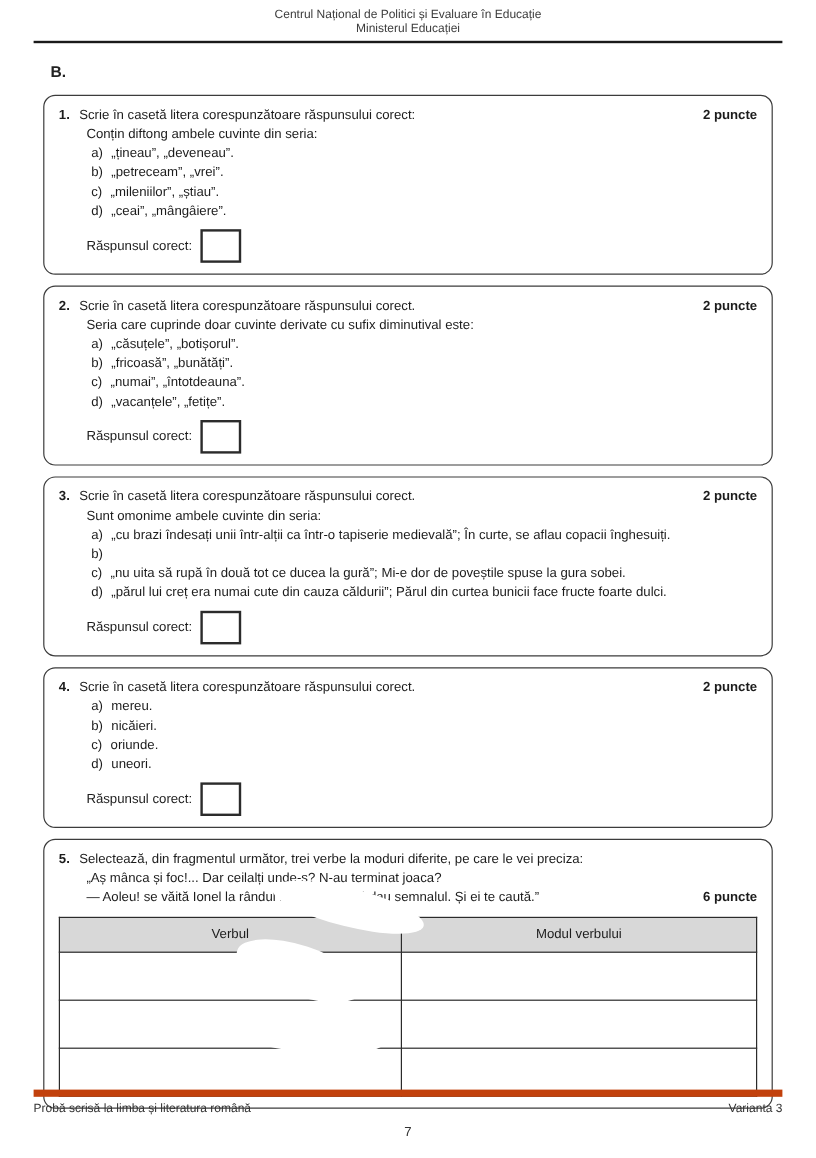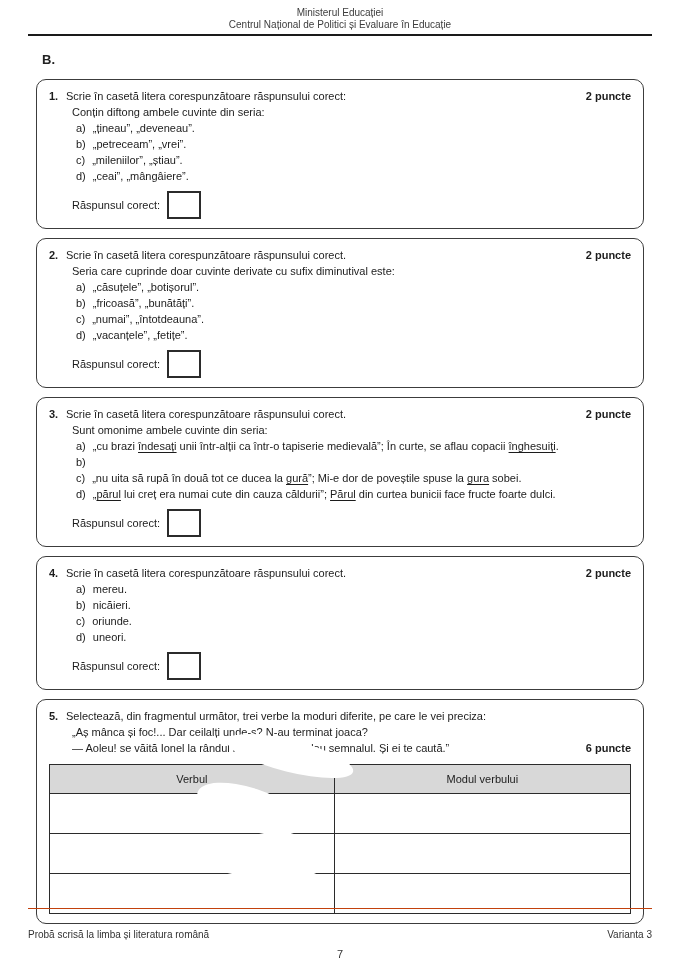--- a/index.html
+++ b/index.html
@@ -60,21 +60,21 @@
   .qcontent { margin-left: 23px; }
   .qstatement { white-space: nowrap; }
   .options { margin-left: 4px; }
   .option {
     display: flex;
     align-items: baseline;
     white-space: nowrap;
   }
   .option .letter { flex: 0 0 auto; margin-right: 7px; }
   .option .otext { flex: 0 0 auto; }
-  .u { text-decoration: underline; text-underline-offset: 2px; }
+  .u { text-underline-offset: 2px; }
   .answer-row {
     margin-top: 7px;
     display: flex;
     align-items: center;
     height: 28px;
   }
   .abox {
     display: inline-block;
     width: 30px;
     height: 24px;
@@ -105,22 +105,22 @@
   }
   .verb-table td { height: 37px; }
   .col-verb { width: 49%; }
   .col-mod  { width: 51%; }
   
   .page-footer {
     position: absolute;
     left: 28px;
     right: 28px;
     top: 908px;
-    border-top: 1px solid #c2410c;
-    padding-top: 18px;
+    border-top: 6px solid #c2410c;
+    padding-top: 3px;
     font-size: 10px;
     color: #333;
   }
   .footer-row {
     display: flex;
     justify-content: space-between;
   }
   .page-number {
     text-align: center;
     margin-top: 3px;
@@ -130,22 +130,22 @@
   .smudge {
     position: absolute;
     background: #ffffff;
     border-radius: 50%;
   }
 </style>
 </head>
 <body>
 
 <div class="page-header">
+  <div>Centrul Național de Politici și Evaluare în Educație</div>
   <div>Ministerul Educației</div>
-  <div>Centrul Național de Politici și Evaluare în Educație</div>
 </div>
 
 <div class="section-label">B.</div>
 
 <div class="qbox">
   <div class="qline">
     <span class="qnum">1.</span>
     <span class="qprompt">Scrie în casetă litera corespunzătoare răspunsului corect:</span>
     <span class="qpoints">2 puncte</span>
   </div>

